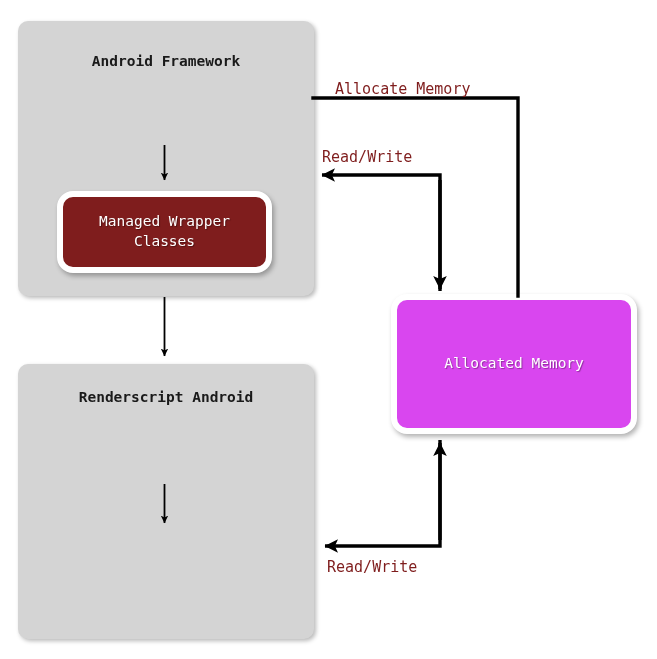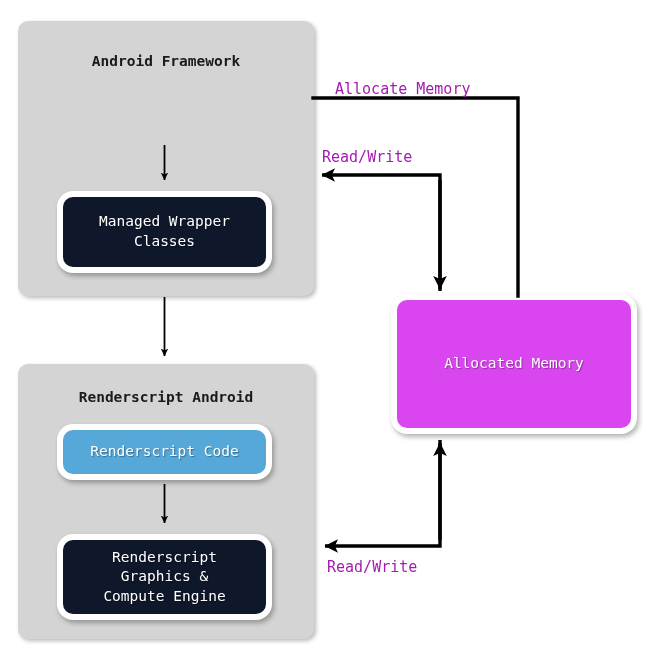--- a/index.html
+++ b/index.html
@@ -50,39 +50,39 @@
     text-align: center;
     color: #ffffff;
     font-family: "DejaVu Sans Mono", monospace;
     font-size: 14.5px;
     line-height: 1.35;
     white-space: pre-line;
     text-shadow: 1px 1px 1px rgba(0,0,0,0.35);
     box-shadow: 2px 3px 5px rgba(0,0,0,0.3);
   }
   .node.blue  { background: #55a8d8; }
-  .node.green { background: #0f172a; }
+  .node.green { background: #7f1d1d; }
   .node.gold  { background: #d946ef; }
 
   
   #wires {
     position: absolute;
     left: 0;
     top: 0;
     width: 657px;
     height: 659px;
     pointer-events: none;
   }
 
   
   .edge-label {
     position: absolute;
     font-family: "DejaVu Sans Mono", monospace;
     font-size: 15px;
-    color: #a21caf;
+    color: #7f1d1d;
     white-space: pre;
   }
 </style>
 </head>
 <body>
 
 <div id="canvas">
 
   <div class="group-box" style="left:18px; top:21px; width:296px; height:275px;">
     <div class="group-title" style="top:32px;">Android Framework</div>
@@ -91,29 +91,21 @@
 
   <div class="node green" style="left:57px; top:191px; width:215px; height:82px;">
     <span>Managed Wrapper
 Classes</span>
   </div>
 
   <div class="group-box" style="left:18px; top:364px; width:296px; height:275px;">
     <div class="group-title" style="top:25px;">Renderscript Android</div>
   </div>
 
-  <div class="node blue" style="left:57px; top:424px; width:215px; height:56px;">
-    <span>Renderscript Code</span>
-  </div>
 
-  <div class="node green" style="left:57px; top:534px; width:215px; height:86px;">
-    <span>Renderscript
-Graphics &amp;
-Compute Engine</span>
-  </div>
 
   <div class="node gold" style="left:391px; top:294px; width:246px; height:140px;">
     <span>Allocated Memory</span>
   </div>
 
   <svg id="wires" viewBox="0 0 657 659" width="657" height="659">
     <defs>
       <marker id="ah-thin" markerWidth="9" markerHeight="9" refX="7.4" refY="4.5" orient="auto" markerUnits="userSpaceOnUse">
         <path d="M0,0.8 L7.6,4.5 L0,8.2 L1.8,4.5 Z" fill="#000000"></path>
       </marker>

